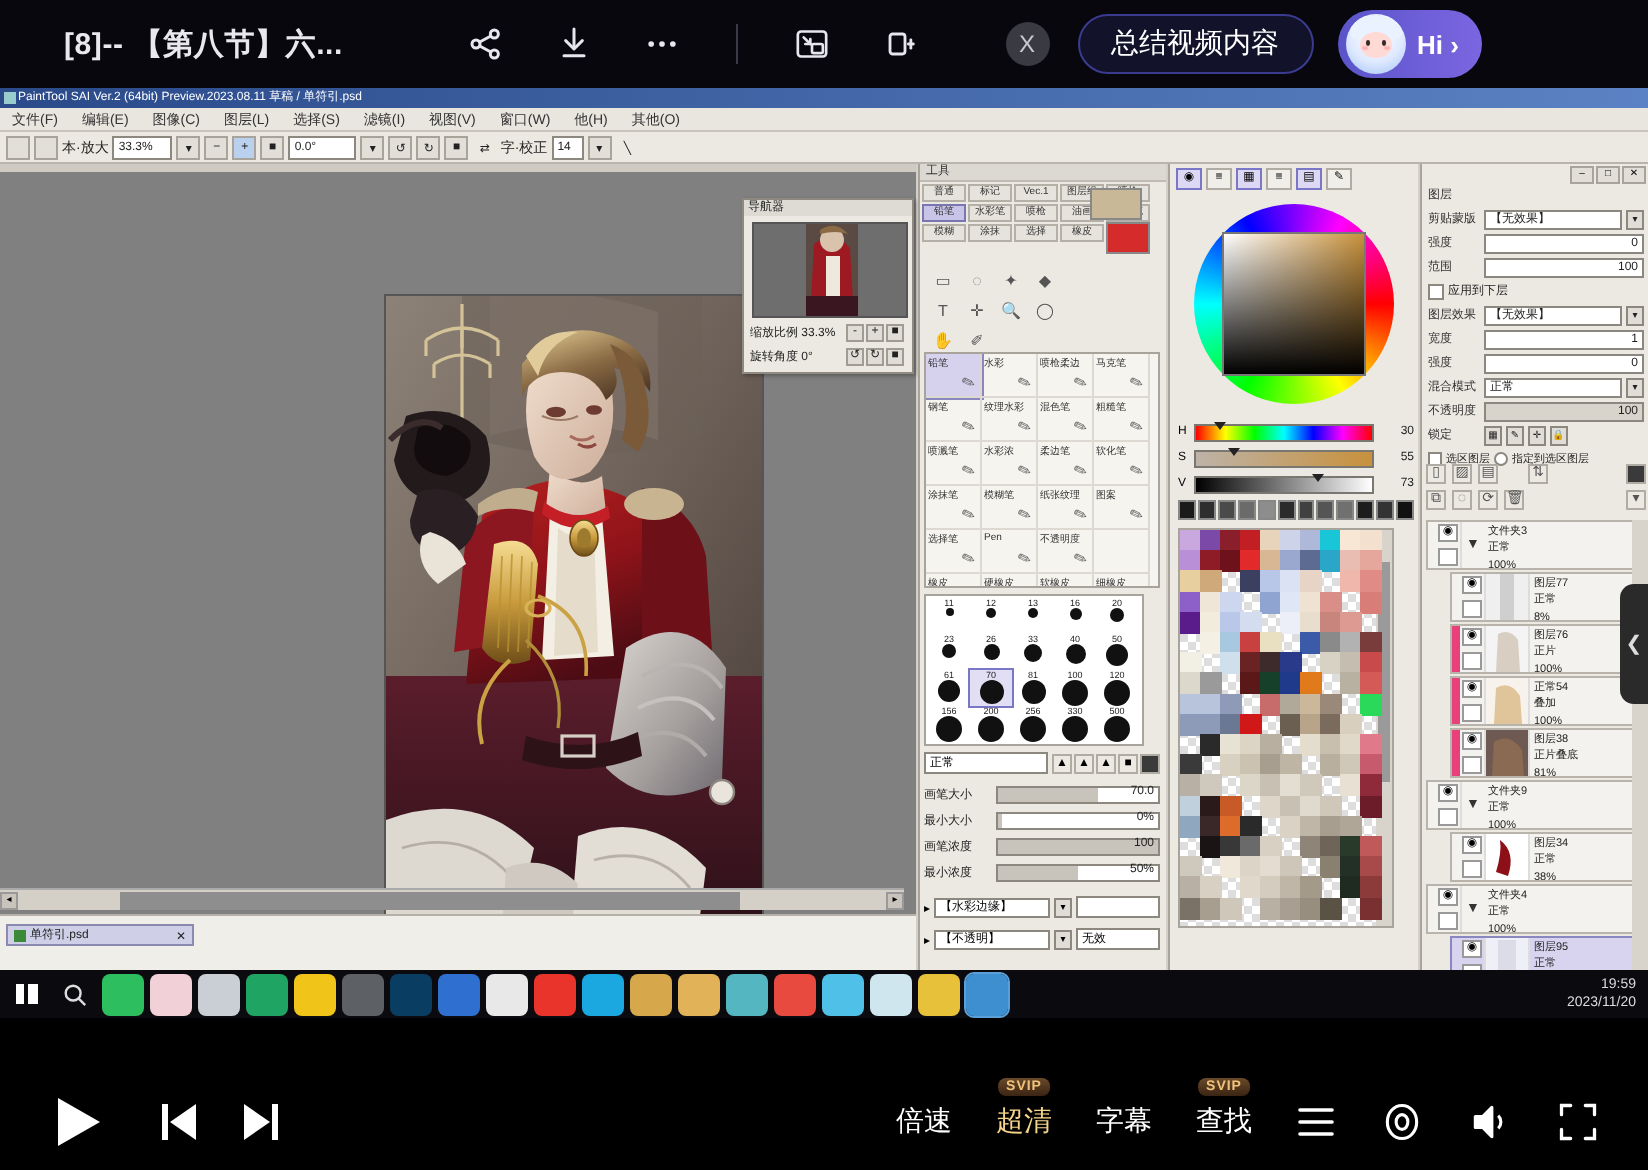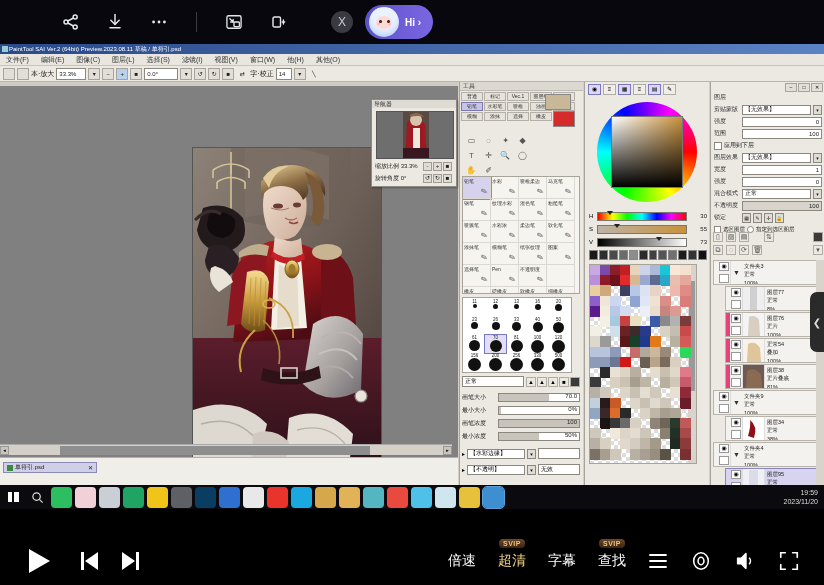--- a/index.html
+++ b/index.html
@@ -43,21 +43,21 @@
             background:radial-gradient(circle at 50% 35%, #ffffff 0%, #dfe9ff 55%, #9fc2f5 100%);
             position:relative; overflow:hidden; flex:none; }
   .avatar .face { position:absolute; left:7px; top:9px; width:16px; height:13px; border-radius:50%;
                   background:#ffd9d4; }
   .avatar .eyeL,.avatar .eyeR { position:absolute; top:13px; width:2.5px; height:3px; border-radius:50%; background:#3a2a2a;}
   .avatar .eyeL{left:10px;} .avatar .eyeR{left:18px;}
   .avatar .cheekL,.avatar .cheekR{position:absolute; top:16px; width:3px;height:2px;border-radius:50%;background:#ffb3b8;}
   .avatar .cheekL{left:8px;} .avatar .cheekR{left:19px;}
   .avatar .hood { position:absolute; left:2px; top:1px; width:26px; height:12px; border-radius:13px 13px 6px 6px;
                   background:#eaf2ff; }
-  .hitxt { color:#fff; font-size:10px; font-weight:bold; }
+  .hitxt { color:#fff; font-size:13px; font-weight:bold; }
 
   
   .sai { position:absolute; left:0; top:44px; width:824px; height:441px; background:#d4d0c8; }
   .sai-title {
     height:10px; background:linear-gradient(90deg,#2a4a8a,#5b82c4);
     color:#fff; font-size:6px; line-height:10px; padding-left:9px; position:relative; overflow:hidden;
     white-space:nowrap;
   }
   .sai-title .sqico{position:absolute;left:2px;top:2px;width:6px;height:6px;background:#9cc;}
   .sai-menu {
@@ -221,20 +221,21 @@
   .vipbadge{position:absolute;top:-13px;left:50%;transform:translateX(-50%);
             background:linear-gradient(180deg,#6a4a2a,#3a2414);color:#f0c27a;font-size:7px;
             padding:1px 4px;border-radius:4px;font-weight:bold;letter-spacing:.5px;}
 </style>
 </head>
 <body>
 
 <div id="app">
 
   <div class="vtopbar">
+    <div class="vtitle">[8]-- 【第八节】六...</div>
 
     <div class="vicons">
       <div class="vic">
         <svg width="20" height="20" viewBox="0 0 24 24" fill="none" stroke="currentColor" stroke-width="1.8" stroke-linecap="round">
           <circle cx="17" cy="6" r="2.4"></circle>
             <circle cx="17" cy="18" r="2.4"></circle>
             <circle cx="6" cy="12" r="2.4"></circle>
           <line x1="8.2" y1="10.8" x2="14.9" y2="7.2"></line>
             <line x1="8.2" y1="13.2" x2="14.9" y2="16.8"></line>
         </svg>
@@ -266,20 +267,21 @@
         <svg width="20" height="20" viewBox="0 0 24 24" fill="none" stroke="currentColor" stroke-width="1.7" stroke-linecap="round" stroke-linejoin="round">
           <rect x="6" y="6" width="9" height="12" rx="1.6"></rect>
             <line x1="17" y1="12" x2="20" y2="12"></line>
           <line x1="18.5" y1="9.5" x2="18.5" y2="14.5"></line>
         </svg>
       </div>
     </div>
 
     <div class="closebtn">X</div>
 
+    <div class="summarize">总结视频内容</div>
 
     <div class="hiwrap">
       <div class="avatar">
         <div class="hood"></div>
         <div class="face"></div>
         <div class="eyeL"></div>
           <div class="eyeR"></div>
         <div class="cheekL"></div>
           <div class="cheekR"></div>
       </div>

